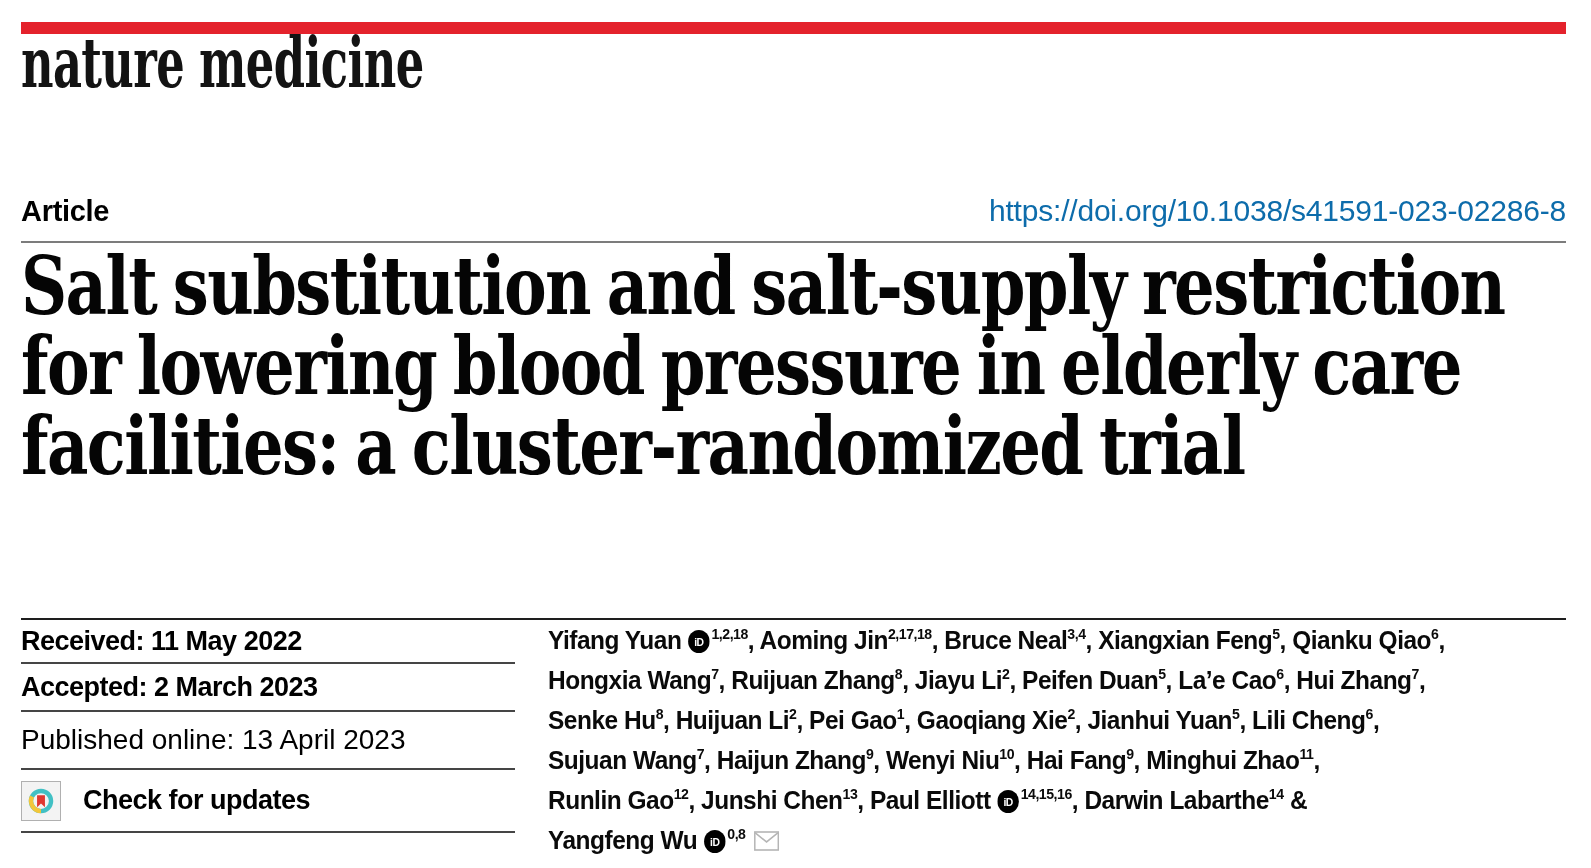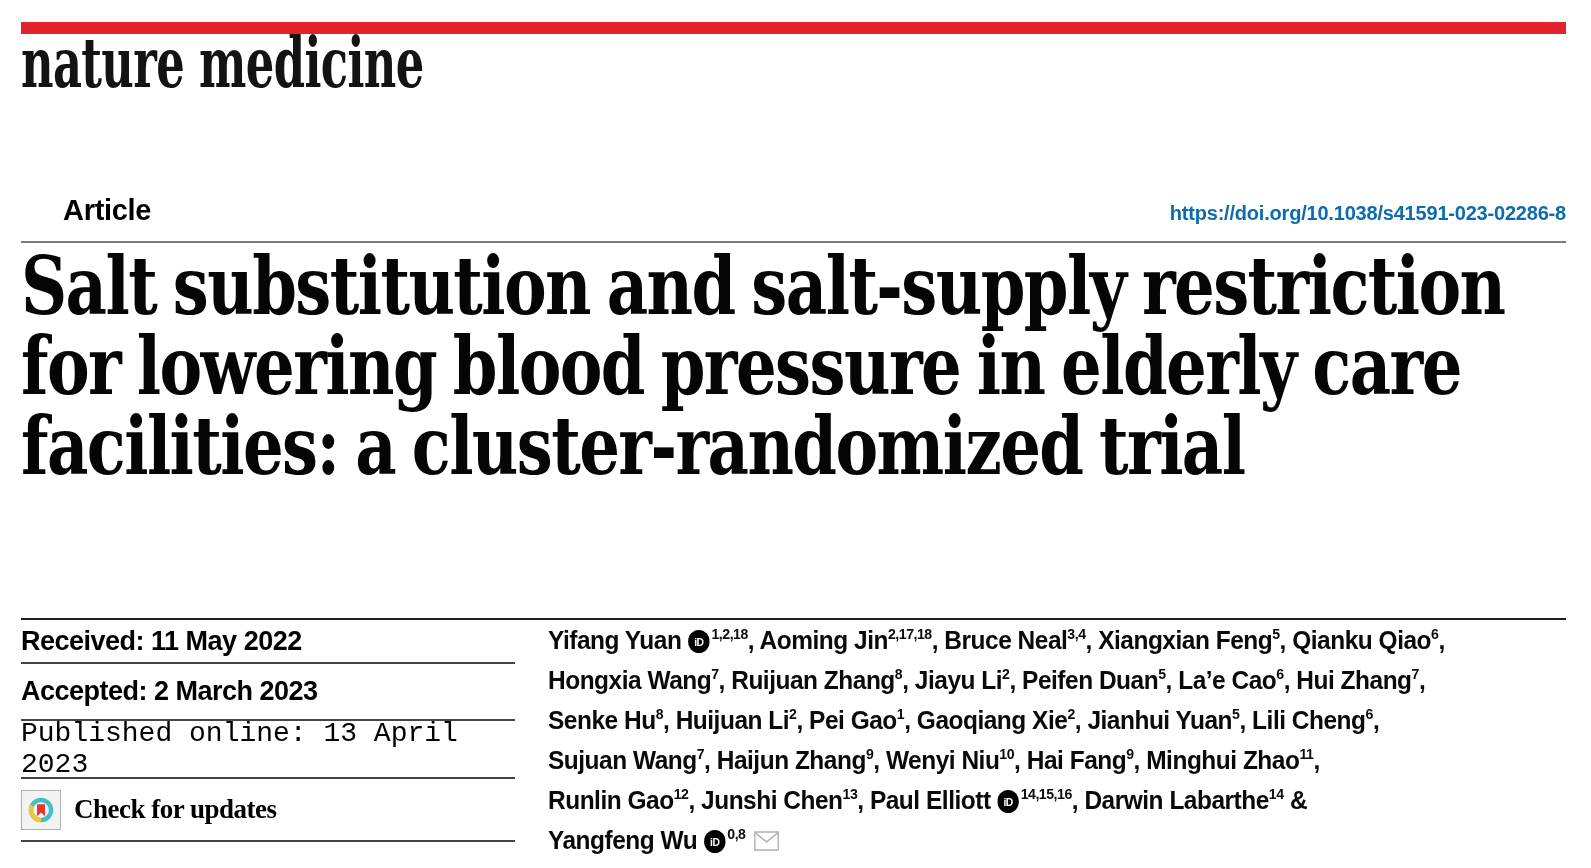--- a/index.html
+++ b/index.html
@@ -15,47 +15,47 @@
   .logo {
     position: absolute; left: 21px; top: 25px;
     font-family: "DejaVu Serif", serif; font-weight: 700;
     font-size: 70px; line-height: 75px; letter-spacing: -1px;
     transform: scaleX(0.64); transform-origin: 0 0; white-space: nowrap; color: #131313;
   }
 
   
   .article-row {
     position: absolute; left: 21px; right: 25px; top: 194px;
-    display: flex; justify-content: space-between; align-items: baseline; margin-left: 42px;
+    display: flex; justify-content: space-between; align-items: baseline;
   }
   .article-label { font-size: 29px; font-weight: 700; letter-spacing: -0.3px; }
-  .doi { font-size: 20px; font-weight: 700; color: #0d6cab; text-decoration: none; letter-spacing: -0.2px; }
+  .doi { font-size: 30px; font-weight: 400; color: #0d6cab; text-decoration: none; letter-spacing: -0.2px; }
   .rule { position: absolute; left: 21px; right: 25px; height: 2px; }
   .rule-article { top: 241px; background: #7c7c7c; }
   .rule-top { top: 618px; background: #1e1e1e; }
 
   
   .title {
     position: absolute; left: 21px; top: 246px;
     font-family: "DejaVu Serif", serif; font-weight: 700; color: #050505;
     font-size: 80px; line-height: 80px; letter-spacing: -2px; word-spacing: -5px;
     transform: scaleX(0.80); transform-origin: 0 0; white-space: nowrap;
   }
   .title-line { display: block; }
 
   
   .meta-col { position: absolute; left: 21px; top: 620px; width: 494px; }
   .meta-row {
     display: flex; align-items: center; border-bottom: 2px solid #454545;
     font-size: 27px; font-weight: 700; letter-spacing: -0.5px;
   }
   .meta-row.r1 { height: 44px; }
-  .meta-row.r2 { height: 57px; }
-  .meta-row.r3 { height: 58px; font-family: Liberation Mono, monospace; font-weight: 400; font-size: 28px; letter-spacing: 0; }
-  .meta-row.r4 { height: 63px; gap: 13px; cursor: pointer; font-family: Liberation Serif, serif; }
+  .meta-row.r2 { height: 48px; }
+  .meta-row.r3 { height: 58px; font-family: Liberation Sans, sans-serif; font-weight: 400; font-size: 28px; letter-spacing: 0; }
+  .meta-row.r4 { height: 63px; gap: 22px; cursor: pointer; }
   .crossmark {
     width: 40px; height: 40px; background: #f3f3f3; border: 1px solid #b0b0b0;
     display: inline-flex; align-items: center; justify-content: center; flex: 0 0 auto;
   }
 
   
   .authors {
     position: absolute; left: 548px; top: 622px;
     font-size: 26px; font-weight: 700; letter-spacing: -0.5px; color: #0a0a0a;
     transform: scaleX(0.94); transform-origin: 0 0;

